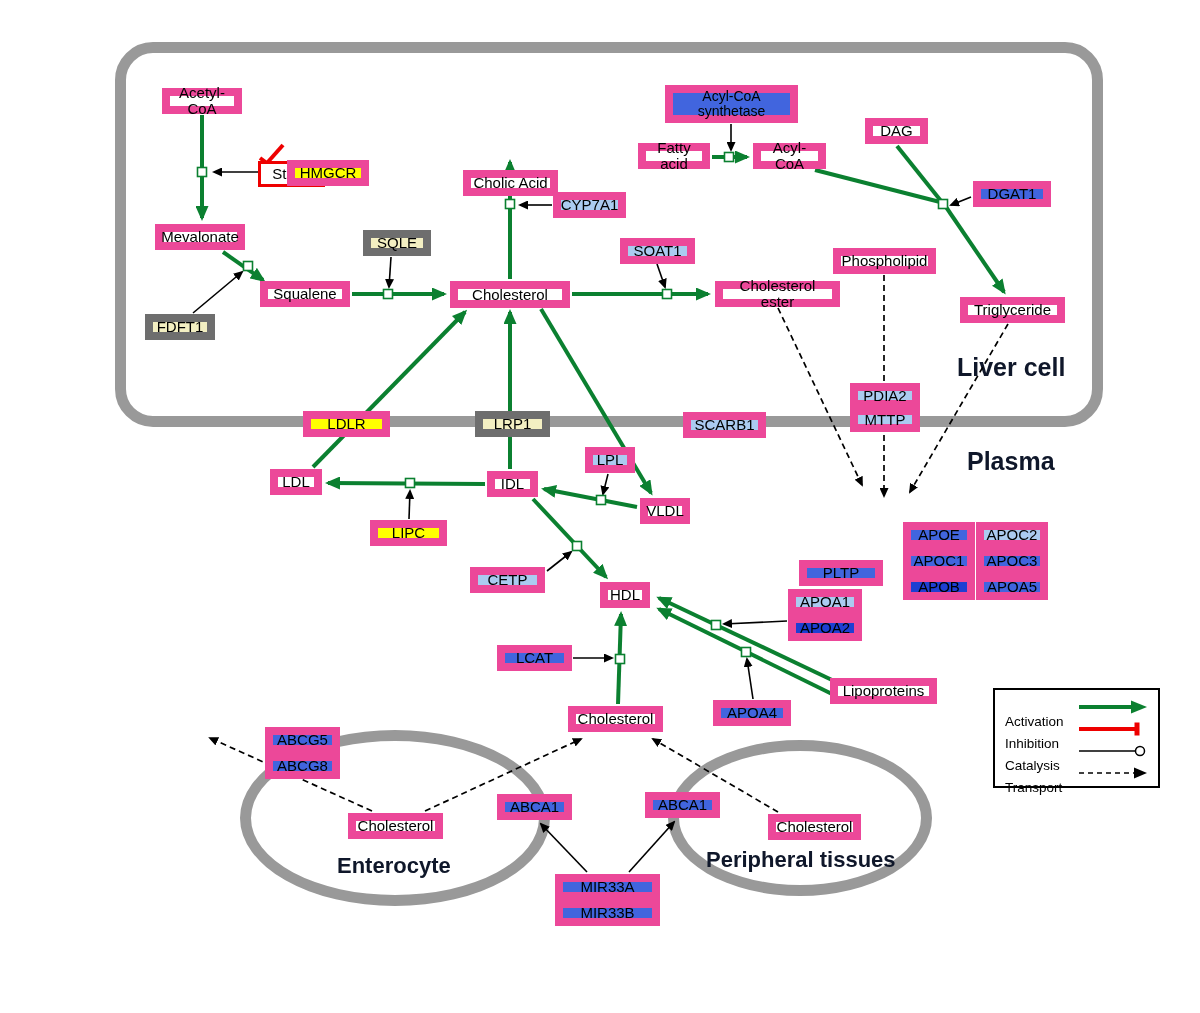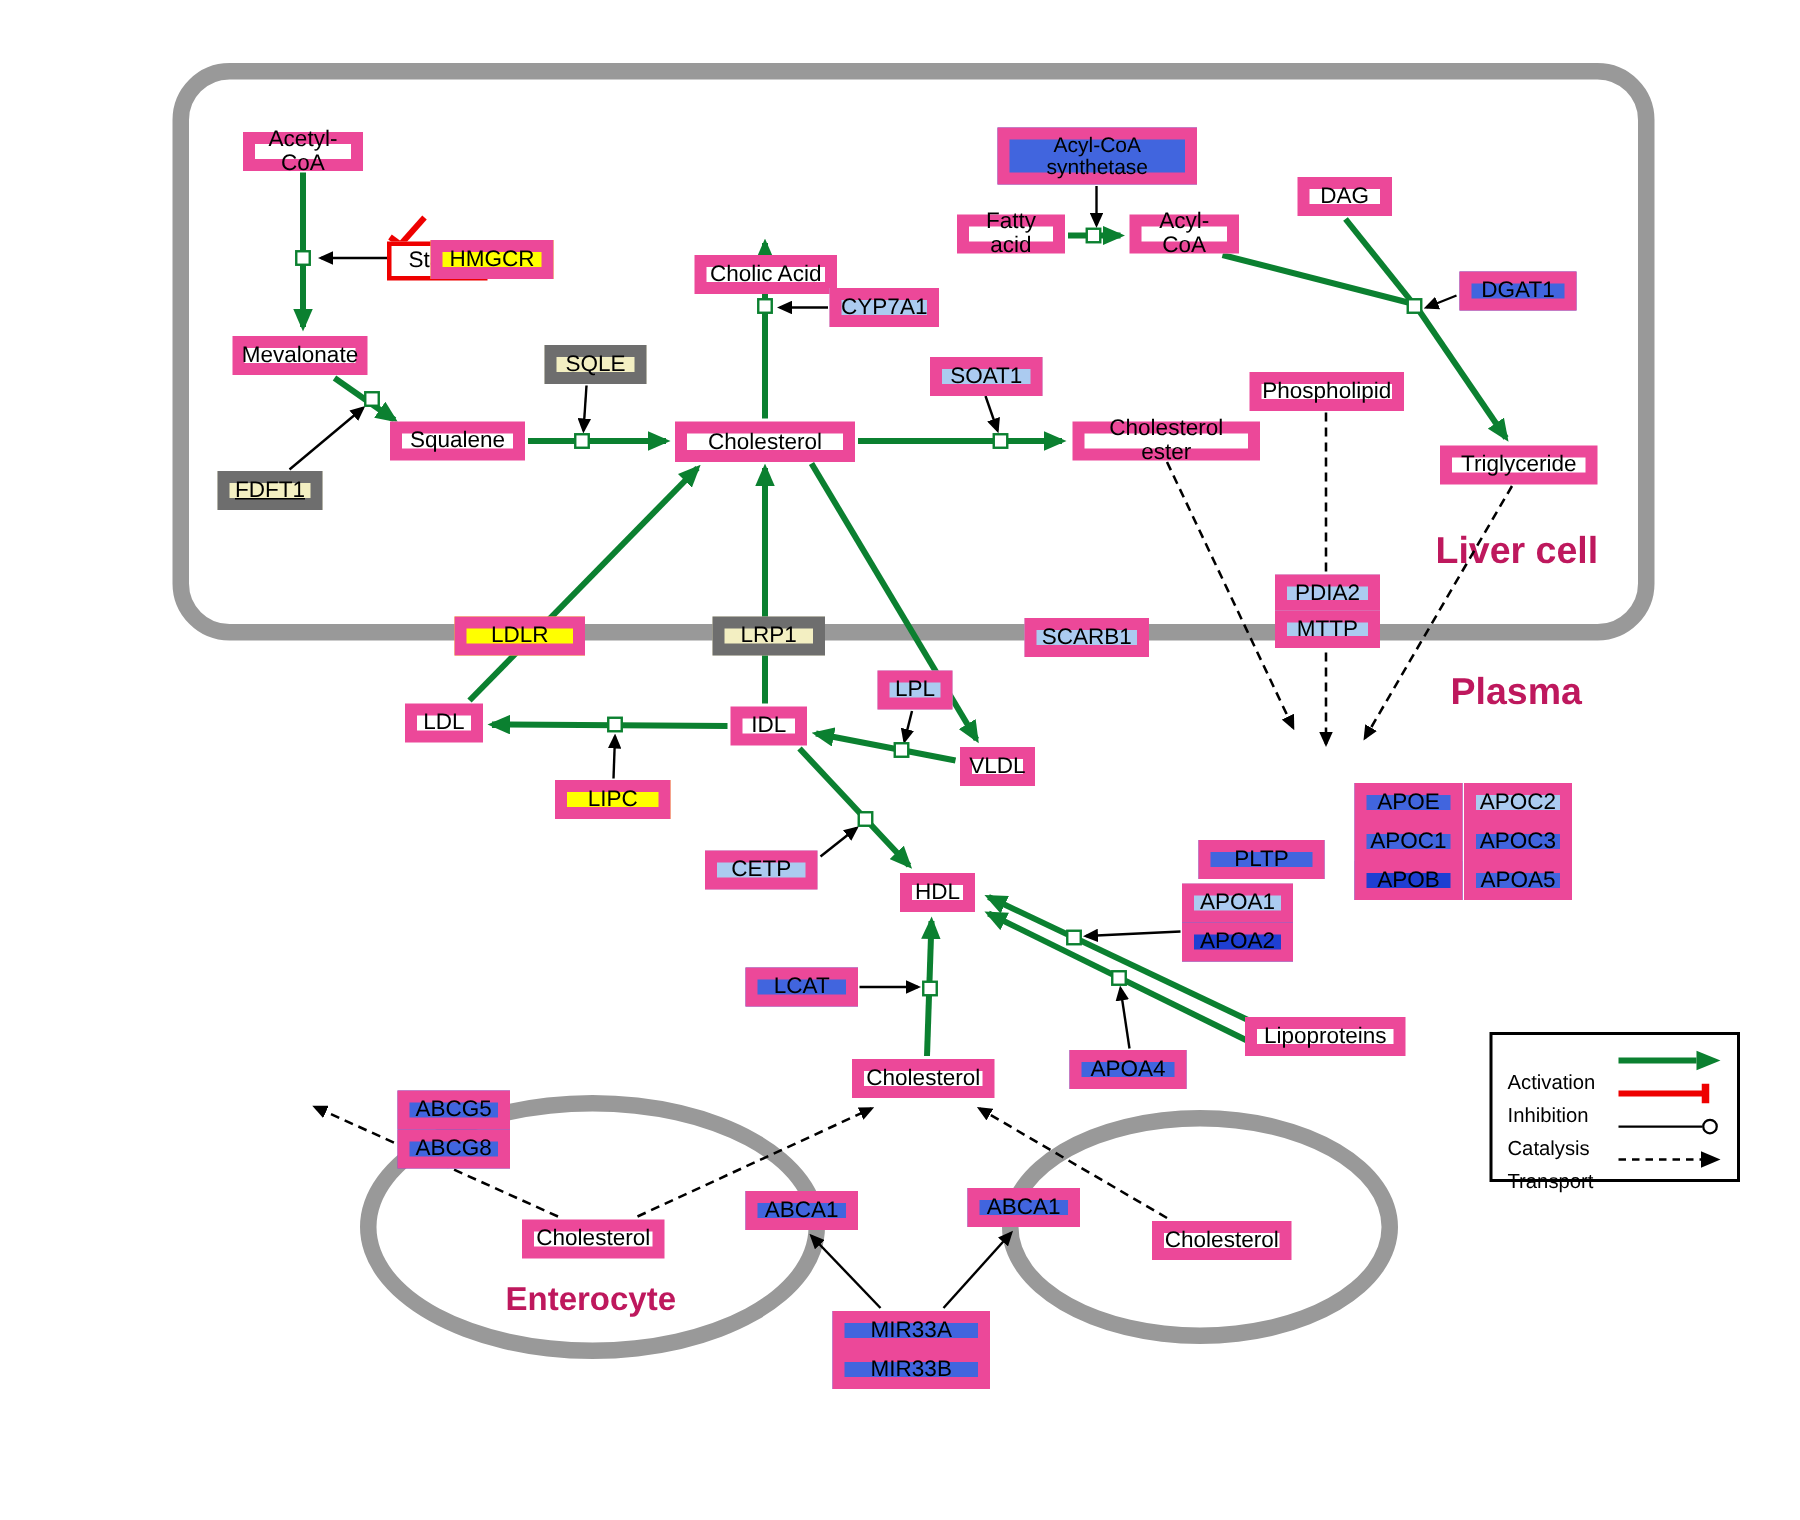--- a/index.html
+++ b/index.html
@@ -1,20 +1,20 @@
 <!DOCTYPE html>
 <html><head>
 <meta charset="utf-8">
 <style>
   html,body{margin:0;padding:0;background:#fff;font-family:"Liberation Sans",sans-serif;}
   #canvas{position:relative;width:1200px;height:1013px;background:#fff;overflow:hidden;}
   .membrane{position:absolute;border:11px solid #999;box-sizing:border-box;background:transparent;}
   .rect-membrane{border-radius:38px;}
   .ellipse{border-radius:50%;}
-  .rlabel{position:absolute;font-weight:bold;color:#be185d;white-space:nowrap;}
+  .rlabel{position:absolute;font-weight:bold;color:#0f172a;white-space:nowrap;}
   svg.layer{position:absolute;left:0;top:0;}
   .box{position:absolute;box-sizing:border-box;display:flex;align-items:center;justify-content:center;
        text-align:center;font-size:15px;line-height:1.05;border:8px solid #ec4899;background:#fff;color:#000;}
   .y{background:#ffff00;}
   .py{background:#f3efc2;border-color:#6e6e6e;}
   .lb{background:#abcbf0;}
   .mb{background:#4165de;}
   .db{background:#1e3fd2;}
   .statin{border-color:#ee0000;border-width:3px;}
   .legend{position:absolute;left:993px;top:688px;width:167px;height:100px;border:2px solid #000;
@@ -28,20 +28,21 @@
 
 <div id="canvas">
 
   <div class="membrane rect-membrane" style="left:115px;top:42px;width:988px;height:385px;"></div>
   <div class="membrane ellipse" style="left:240px;top:730px;width:310px;height:176px;"></div>
   <div class="membrane ellipse" style="left:668px;top:740px;width:264px;height:156px;"></div>
 
   <div class="rlabel" style="left:957px;top:353px;font-size:25px;">Liver cell</div>
   <div class="rlabel" style="left:967px;top:447px;font-size:25px;">Plasma</div>
   <div class="rlabel" style="left:337px;top:853px;font-size:22px;">Enterocyte</div>
+  <div class="rlabel" style="left:706px;top:847px;font-size:22px;">Peripheral tissues</div>
 
   <svg class="layer" width="1200" height="1013">
     <defs>
       <marker id="ag" markerUnits="userSpaceOnUse" markerWidth="15" markerHeight="13" refX="12" refY="6.5" orient="auto">
         <path d="M0,0 L15,6.5 L0,13 Z" fill="#0b8030"></path>
       </marker>
       <marker id="ab" markerUnits="userSpaceOnUse" markerWidth="10" markerHeight="9" refX="8" refY="4.5" orient="auto">
         <path d="M0,0 L10,4.5 L0,9 Z" fill="#000"></path>
       </marker>
     </defs>
@@ -114,21 +115,21 @@
       <rect x="711.5" y="620.5" width="9" height="9"></rect>
       <rect x="741.5" y="647.5" width="9" height="9"></rect>
       <rect x="259.5" y="167.5" width="9" height="9" stroke="#777"></rect>
     </g>
   </svg>
 
   <div class="box" style="left:162px;top:88px;width:80px;height:26px;">Acetyl-CoA</div>
   <div class="box statin" style="left:258px;top:118px;width:67px;height:26px;margin-top:43px;">Statin</div>
   <div class="box y" style="left:287px;top:160px;width:82px;height:26px;">HMGCR</div>
   <div class="box" style="left:155px;top:224px;width:90px;height:26px;">Mevalonate</div>
-  <div class="box py" style="left:145px;top:314px;width:70px;height:26px;text-decoration:underline;">FDFT1</div>
+  <div class="box py" style="left:145px;top:314px;width:70px;height:26px;">FDFT1</div>
   <div class="box" style="left:260px;top:281px;width:90px;height:26px;">Squalene</div>
   <div class="box py" style="left:363px;top:230px;width:68px;height:26px;">SQLE</div>
   <div class="box" style="left:450px;top:281px;width:120px;height:27px;">Cholesterol</div>
   <div class="box" style="left:463px;top:130px;width:95px;height:26px;margin-top:40px;">Cholic Acid</div>
   <div class="box lb" style="left:553px;top:192px;width:73px;height:26px;">CYP7A1</div>
   <div class="box lb" style="left:620px;top:238px;width:75px;height:26px;">SOAT1</div>
   <div class="box" style="left:715px;top:281px;width:125px;height:26px;">Cholesterol ester</div>
   <div class="box" style="left:638px;top:143px;width:72px;height:26px;">Fatty acid</div>
   <div class="box mb" style="left:665px;top:85px;width:133px;height:38px;font-size:14px;">Acyl-CoA synthetase</div>
   <div class="box" style="left:753px;top:143px;width:73px;height:26px;">Acyl-CoA</div>

